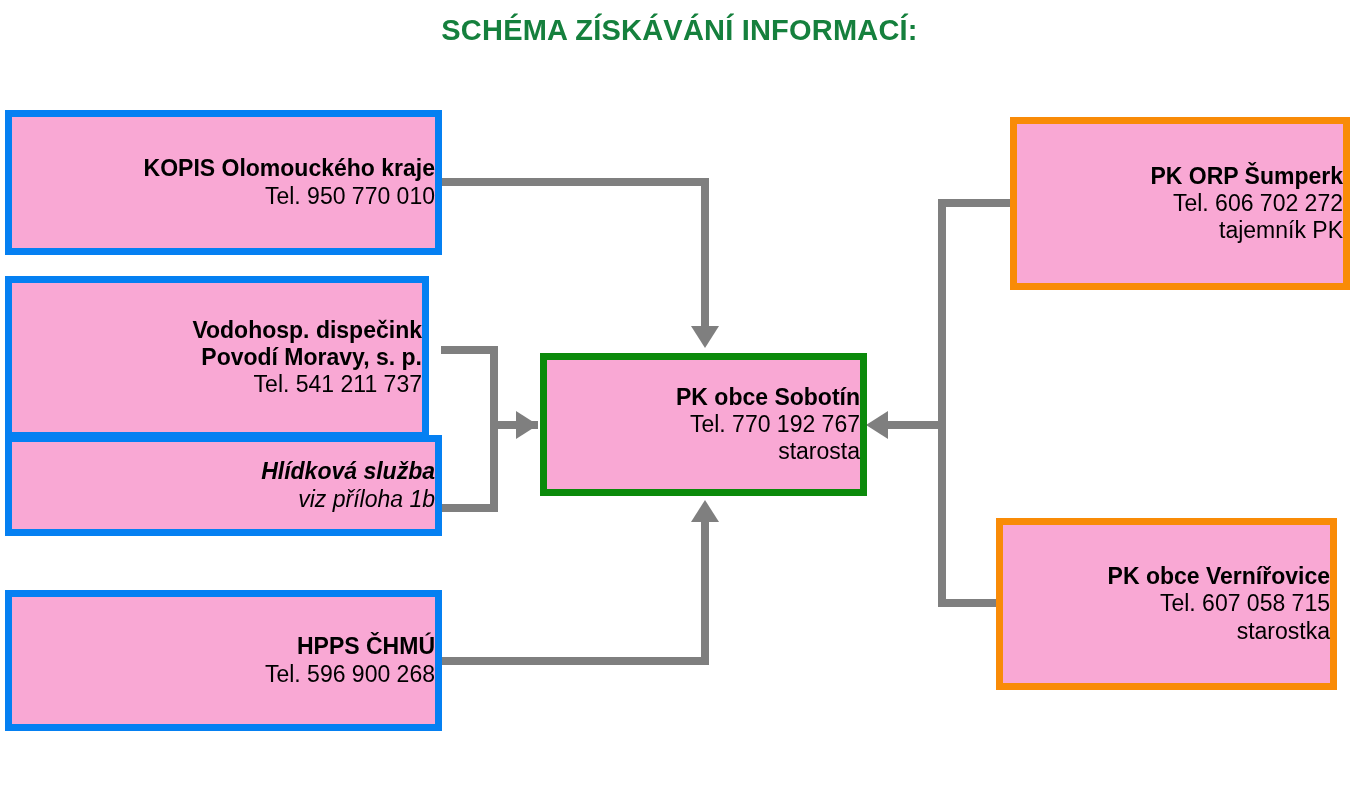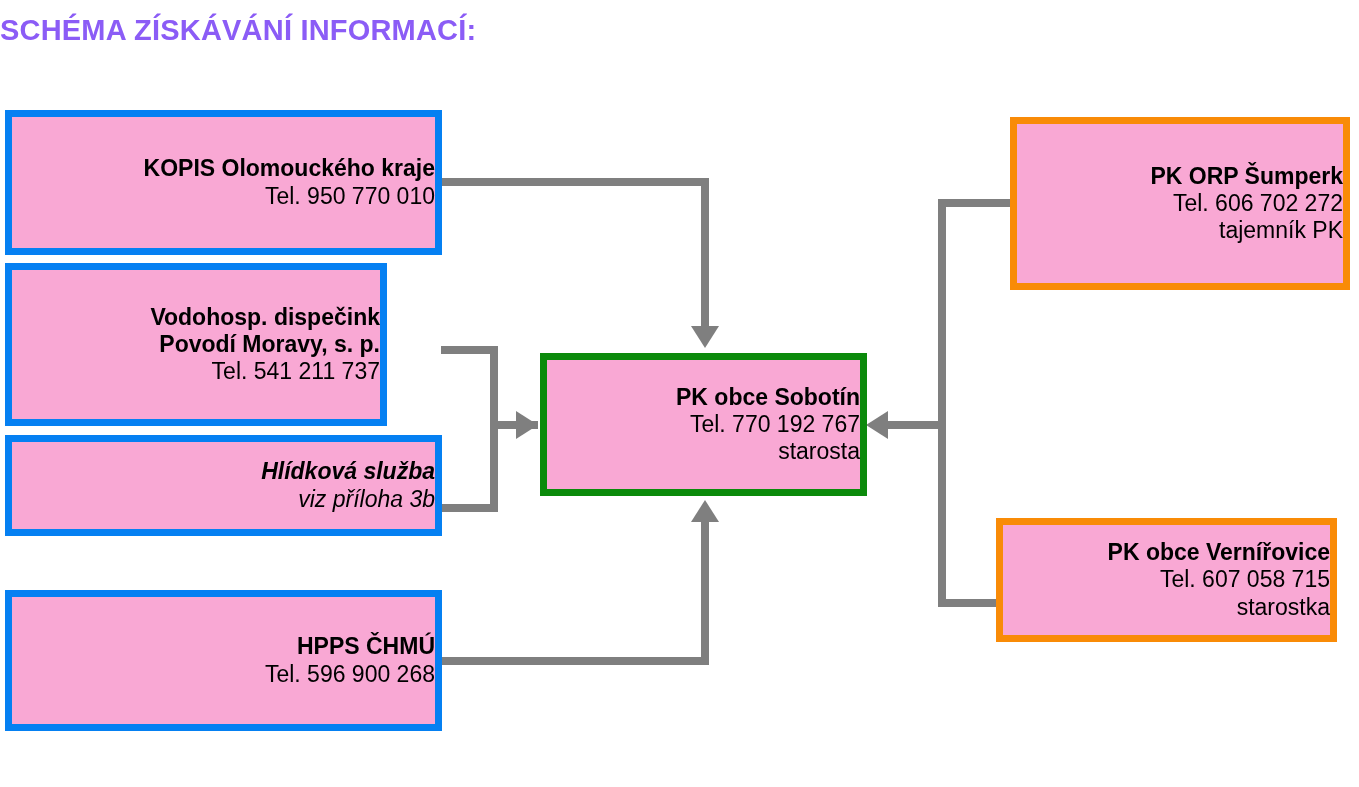--- a/index.html
+++ b/index.html
@@ -18,23 +18,24 @@
     background: #ffffff;
     overflow: hidden;
   }
 
   
   .diagram-title {
     position: absolute;
     left: 0;
     top: 14px;
     width: 1359px;
+    text-align: center;
     font-size: 29px;
     font-weight: bold;
-    color: #8b5cf6;
+    color: #15803d;
     letter-spacing: 0.2px;
     white-space: nowrap;
   }
 
   
   .node {
     position: absolute;
     box-sizing: border-box;
     background: #f9a8d4;
     display: flex;
@@ -128,32 +129,32 @@
   <div class="seg" style="left:878px; top:421px; width:64px; height:8px;"></div>
   <div class="arrow left" style="left:866px; top:411px;"></div>
 
   <div class="node blue" style="left:5px; top:110px; width:437px; height:145px;">
     <div class="body">
       <span class="line bold" style="font-size:23px;">KOPIS Olomouckého kraje</span>
       <span class="line" style="font-size:23px;">Tel. 950 770 010</span>
     </div>
   </div>
 
-  <div class="node blue" style="left:5px; top:263px; width:382px; height:163px;">
+  <div class="node blue" style="left:5px; top:276px; width:424px; height:163px;">
     <div class="body">
       <span class="line bold" style="font-size:23px;">Vodohosp. dispečink</span>
       <span class="line bold" style="font-size:23px;">Povodí Moravy, s. p.</span>
       <span class="line" style="font-size:23px;">Tel. 541 211 737</span>
     </div>
   </div>
 
   <div class="node blue" style="left:5px; top:435px; width:437px; height:101px;font-style:italic;">
     <div class="body">
       <span class="line bold" style="font-size:23px;">Hlídková služba</span>
-      <span class="line" style="font-size:23px;">viz příloha 3b</span>
+      <span class="line" style="font-size:23px;">viz příloha 1b</span>
     </div>
   </div>
 
   <div class="node blue" style="left:5px; top:590px; width:437px; height:141px;padding-left:32px;">
     <div class="body">
       <span class="line bold" style="font-size:23px;">HPPS ČHMÚ</span>
       <span class="line" style="font-size:23px;">Tel. 596 900 268</span>
     </div>
   </div>
 
@@ -166,21 +167,21 @@
   </div>
 
   <div class="node orange" style="left:1010px; top:117px; width:340px; height:173px;">
     <div class="body">
       <span class="line bold" style="font-size:23px;">PK ORP Šumperk</span>
       <span class="line" style="font-size:23px;padding-left:36px;">Tel. 606 702 272</span>
       <span class="line" style="font-size:23px;">tajemník PK</span>
     </div>
   </div>
 
-  <div class="node orange" style="left:996px; top:518px; width:341px; height:124px;">
+  <div class="node orange" style="left:996px; top:518px; width:341px; height:172px;">
     <div class="body">
       <span class="line bold" style="font-size:23px;">PK obce Vernířovice</span>
       <span class="line" style="font-size:23px;">Tel. 607 058 715</span>
       <span class="line" style="font-size:23px;">starostka</span>
     </div>
   </div>
 
 </div>
 
 </body></html>

